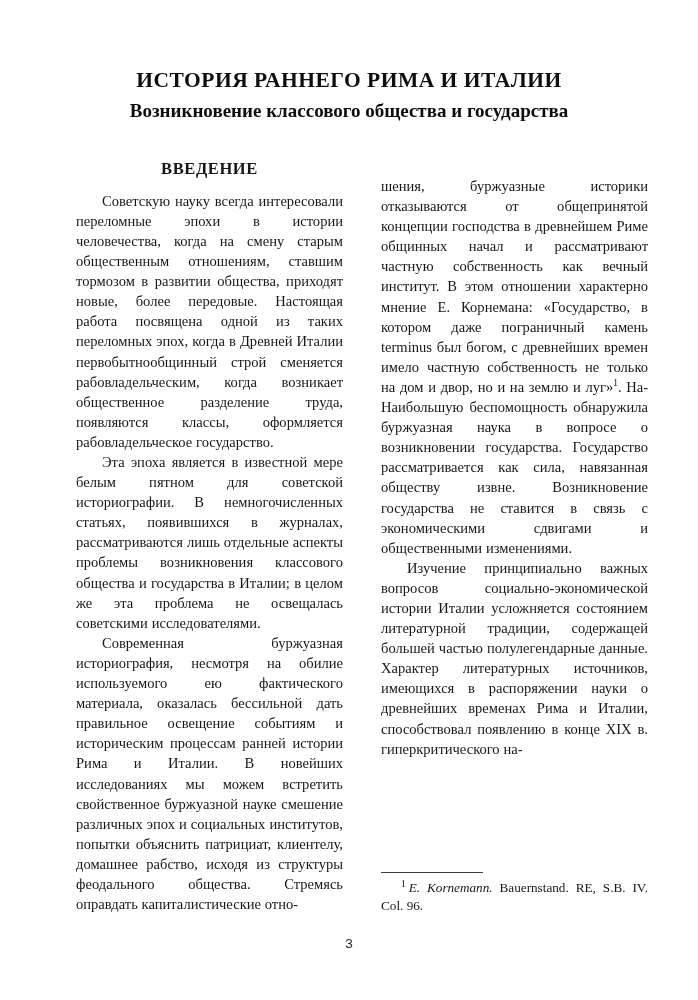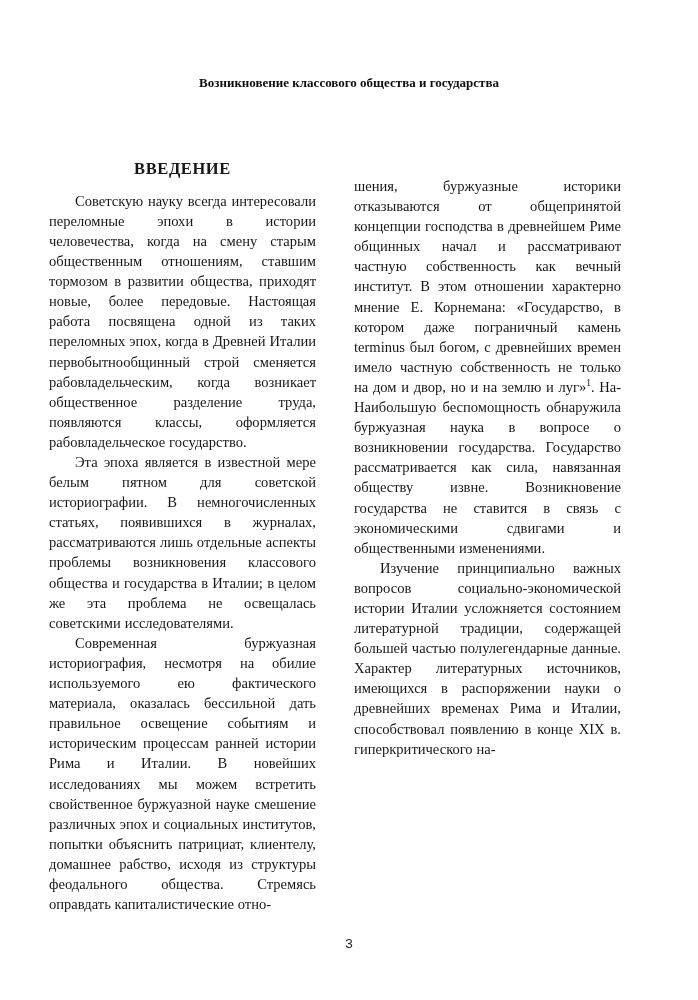--- a/index.html
+++ b/index.html
@@ -37,31 +37,31 @@
   }
   .doc-title {
     font-size: 21.5px;
     font-weight: bold;
     letter-spacing: 0.5px;
     line-height: 1.18;
     margin: 0;
     color: #0e0e11;
   }
   .doc-subtitle {
-    font-size: 13px;
+    font-size: 19px;
     font-weight: bold;
     line-height: 1.2;
     margin: 7px 0 0 0;
     color: #0e0e11;
   }
 
   
   .columns {
     position: absolute;
-    left: 49px;
+    left: 76px;
     top: 156px;
     width: 572px;
     height: 770px;
   }
   .col {
     position: absolute;
     top: 0;
     width: 267px;
     height: 770px;
   }
@@ -141,37 +141,42 @@
     font-family: "Liberation Sans", "DejaVu Sans", sans-serif;
     color: #28282c;
   }
 </style>
 </head>
 <body>
 
 <div class="page">
 
   <div class="header">
+    <h1 class="doc-title">ИСТОРИЯ РАННЕГО РИМА И ИТАЛИИ</h1>
     <h2 class="doc-subtitle">Возникновение классового общества и государства</h2>
   </div>
 
   <div class="columns">
 
     <div class="col col-left">
       <div class="section-heading">ВВЕДЕНИЕ</div>
 
       <p class="body-par">Советскую науку всегда интересовали переломные эпохи в истории человечества, когда на смену старым общественным отношениям, ставшим тормозом в развитии общества, приходят новые, более передовые. Настоящая работа посвящена одной из таких переломных эпох, когда в Древней Италии первобытнообщинный строй сменяется рабовладельческим, когда возникает общественное разделение труда, появляются классы, оформляется рабовладельческое государство.</p>
       <p class="body-par">Эта эпоха является в известной мере белым пятном для советской историографии. В немногочисленных статьях, появившихся в журналах, рассматриваются лишь отдельные аспекты проблемы возникновения классового общества и государства в Италии; в целом же эта проблема не освещалась советскими исследователями.</p>
       <p class="body-par">Современная буржуазная историография, несмотря на обилие используемого ею фактического материала, оказалась бессильной дать правильное освещение событиям и историческим процессам ранней истории Рима и Италии. В новейших исследованиях мы можем встретить свойственное буржуазной науке смешение различных эпох и социальных институтов, попытки объяснить патрициат, клиентелу, домашнее рабство, исходя из структуры феодального общества. Стремясь оправдать капиталистические отно-</p>
     </div>
 
     <div class="col col-right">
       <p class="body-par cont"><span>шения, буржуазные историки отказываются от общепринятой концепции господства в древнейшем Риме общинных начал и рассматривают частную собственность как вечный институт. В этом отношении характерно мнение Е. Корнемана: «Государство, в котором даже пограничный камень terminus был богом, с древнейших времен имело частную собственность не только на дом и двор, но и на землю и луг»</span><sup class="fn-ref">1</sup><span>. На-</span><span>Наибольшую беспомощность обнаружила буржуазная наука в вопросе о возникновении государства. Государство рассматривается как сила, навязанная обществу извне. Возникновение государства не ставится в связь с экономическими сдвигами и общественными изменениями.</span></p>
 
       <p class="body-par">Изучение принципиально важных вопросов социально-экономической истории Италии усложняется состоянием литературной традиции, содержащей большей частью полулегендарные данные. Характер литературных источников, имеющихся в распоряжении науки о древнейших временах Рима и Италии, способствовал появлению в конце XIX в. гиперкритического на-</p>
     </div>
 
+    <div class="footnote">
+      <div class="footnote-rule"></div>
+      <p class="footnote-text"><sup>1</sup><span class="footnote-author">E. Kornemann.</span> <span>Bauernstand. RE, S.B. IV. Col. 96.</span></p>
+    </div>
 
   </div>
 
   <div class="page-number">3</div>
 
 </div>
 
 </body></html>

